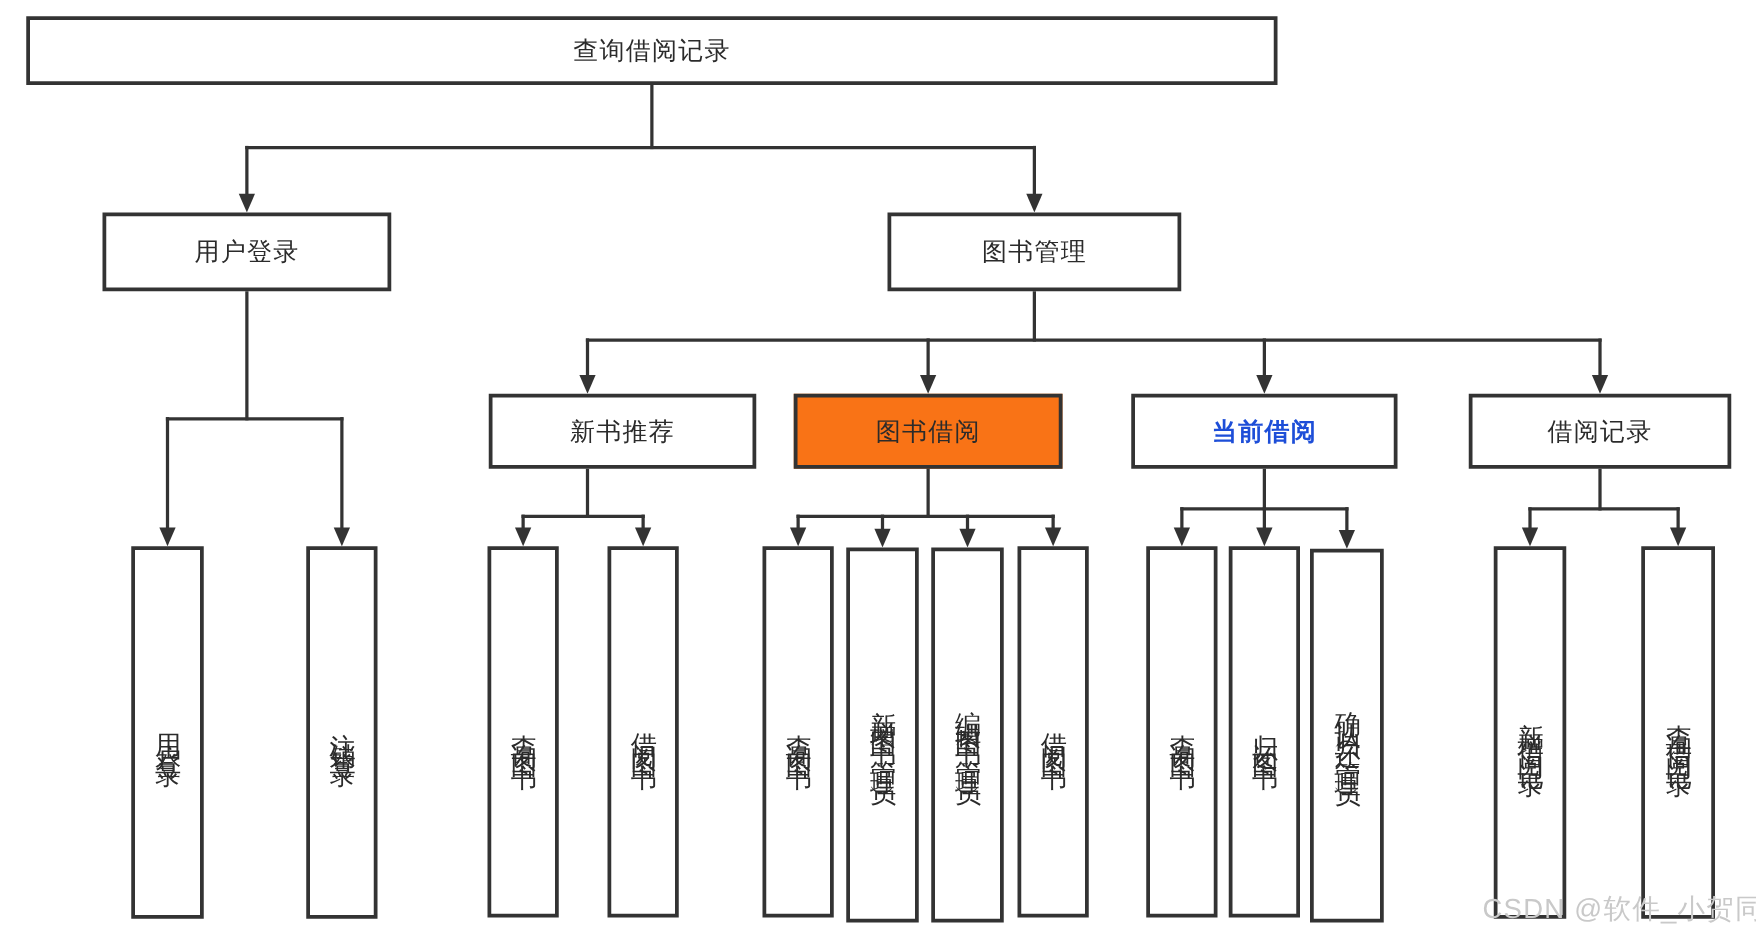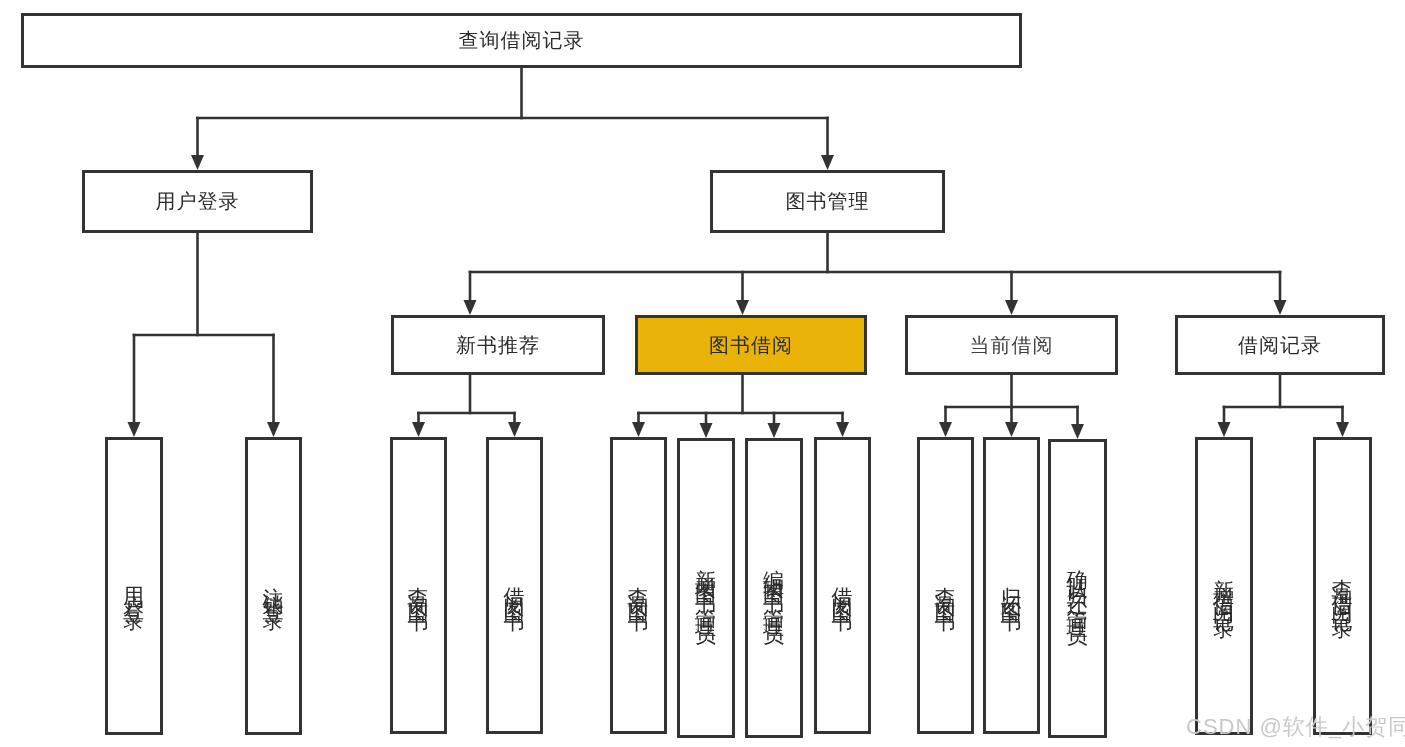--- a/index.html
+++ b/index.html
@@ -132,24 +132,24 @@
       </div>
       <div class="node v" style="left: 105px; top: 437px; width: 58px; height: 298px; border-color: rgb(51, 51, 51); background: rgb(255, 255, 255); color: rgb(43, 43, 43);">
         <span>用户登录</span>
       </div>
       <div class="node v" style="left: 245px; top: 437px; width: 57px; height: 298px; border-color: rgb(51, 51, 51); background: rgb(255, 255, 255); color: rgb(43, 43, 43);">
         <span>注销登录</span>
       </div>
       <div class="node h" style="left: 363px; top: 315px; width: 214px; height: 60px; border-color: rgb(51, 51, 51); background: rgb(255, 255, 255); color: rgb(43, 43, 43); margin-left: 28px;">
         <span>新书推荐</span>
       </div>
-      <div class="node h" style="left: 635px; top: 315px; width: 232px; height: 60px; border-color: rgb(51, 51, 51); background: #eab308; color: rgb(43, 43, 43);">
+      <div class="node h" style="left: 635px; top: 315px; width: 215px; height: 60px; border-color: rgb(51, 51, 51); background: #f97316; color: rgb(43, 43, 43);">
         <span>图书借阅</span>
       </div>
-      <div class="node h" style="left: 905px; top: 315px; width: 213px; height: 60px; border-color: rgb(51, 51, 51); background: rgb(255, 255, 255); color: #404040;">
+      <div class="node h" style="left: 905px; top: 315px; width: 213px; height: 60px; border-color: rgb(51, 51, 51); background: rgb(255, 255, 255); color: #1d4ed8; font-weight: bold;">
         <span>当前借阅</span>
       </div>
       <div class="node h" style="left: 1175px; top: 315px; width: 210px; height: 60px; border-color: rgb(51, 51, 51); background: rgb(255, 255, 255); color: rgb(43, 43, 43);">
         <span>借阅记录</span>
       </div>
       <div class="node v" style="left: 390px; top: 437px; width: 57px; height: 297px; border-color: rgb(51, 51, 51); background: rgb(255, 255, 255); color: rgb(43, 43, 43);">
         <span>查询图书</span>
       </div>
       <div class="node v" style="left: 486px; top: 437px; width: 57px; height: 297px; border-color: rgb(51, 51, 51); background: rgb(255, 255, 255); color: rgb(43, 43, 43);">
         <span>借阅图书</span>

